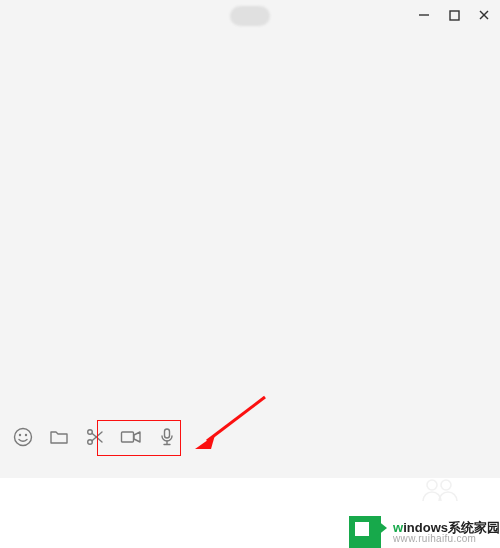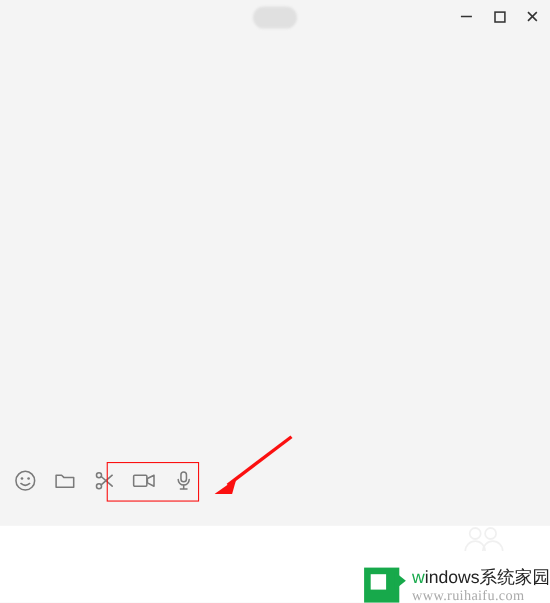--- a/index.html
+++ b/index.html
@@ -120,23 +120,23 @@
       width: 14px;
       height: 14px;
       background: #fff;
     }
     .watermark .text {
       padding-left: 12px;
       display: flex;
       flex-direction: column;
       line-height: 1;
     }
-    .watermark .brand { font-size: 16px; font-weight: 400; color: #222; }
+    .watermark .brand { font-size: 13px; font-weight: 700; color: #222; }
     .watermark .brand .green { color: #17a94b; }
-    .watermark .url { font-size: 13px; color: #aaa; letter-spacing: 0.3px; font-family: Liberation Serif, serif; }
+    .watermark .url { font-size: 10px; color: #aaa; letter-spacing: 0.3px; }
     .faint-group {
       position: absolute;
       right: 40px;
       bottom: 44px;
       opacity: 0.35;
       color: #cfcfcf;
     }
     svg { display: block; }
   </style>
 </head>

